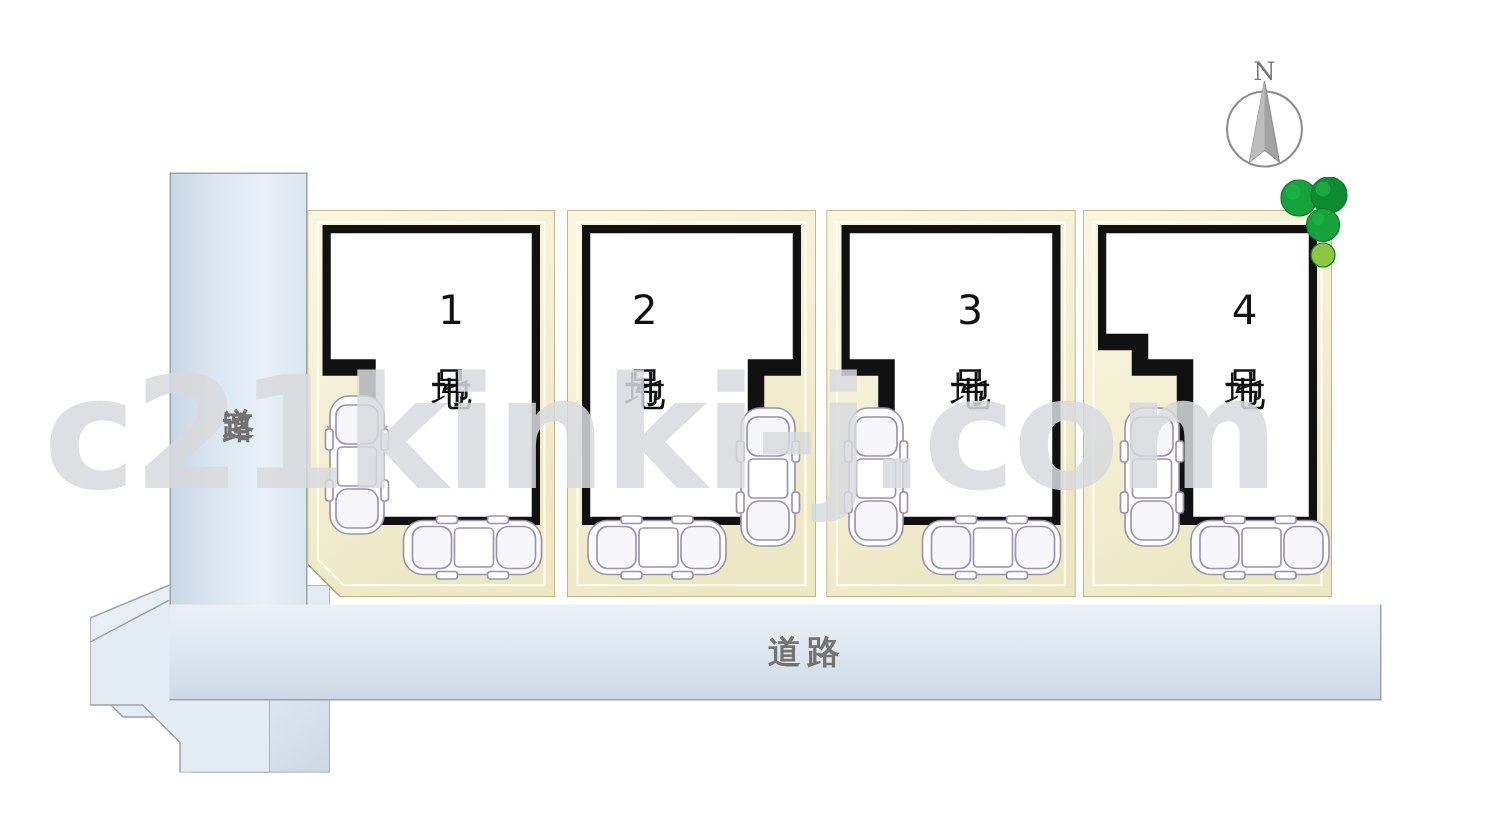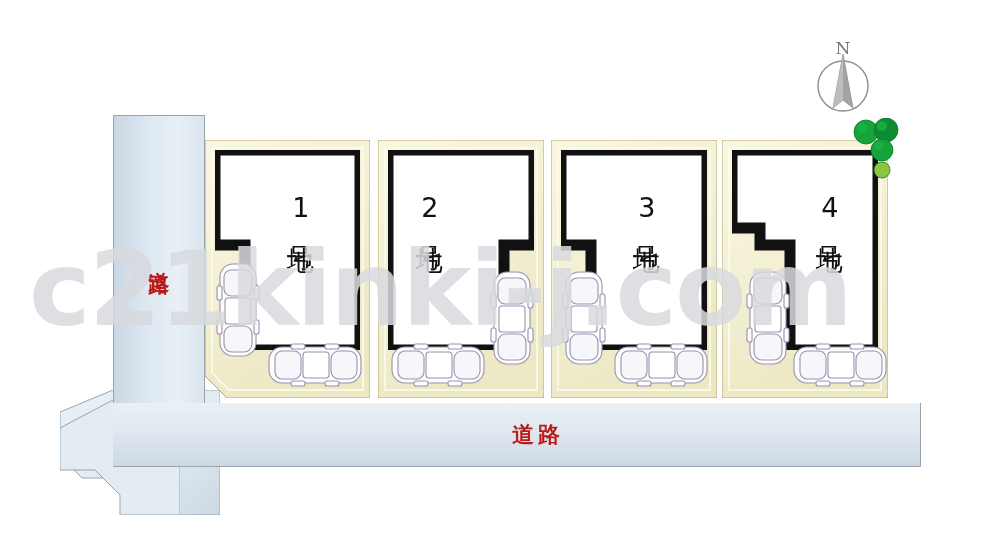--- a/index.html
+++ b/index.html
@@ -66,21 +66,21 @@
   }
   .road-junction {
     left: 60px;
     top: 390px;
     width: 160px;
     height: 125px;
     z-index: 4;
   }
   .road-label {
     position: absolute;
-    color: #b91c1c;
+    color: #737373;
     font-weight: bold;
     font-family: "DejaVu Sans", "Liberation Sans", sans-serif;
     z-index: 45;
     text-shadow: 0 0 1px rgba(255,255,255,0.6);
   }
   .road-label-left {
     left: 146px;
     top: 255px;
     font-size: 21px;
     line-height: 1.18;

